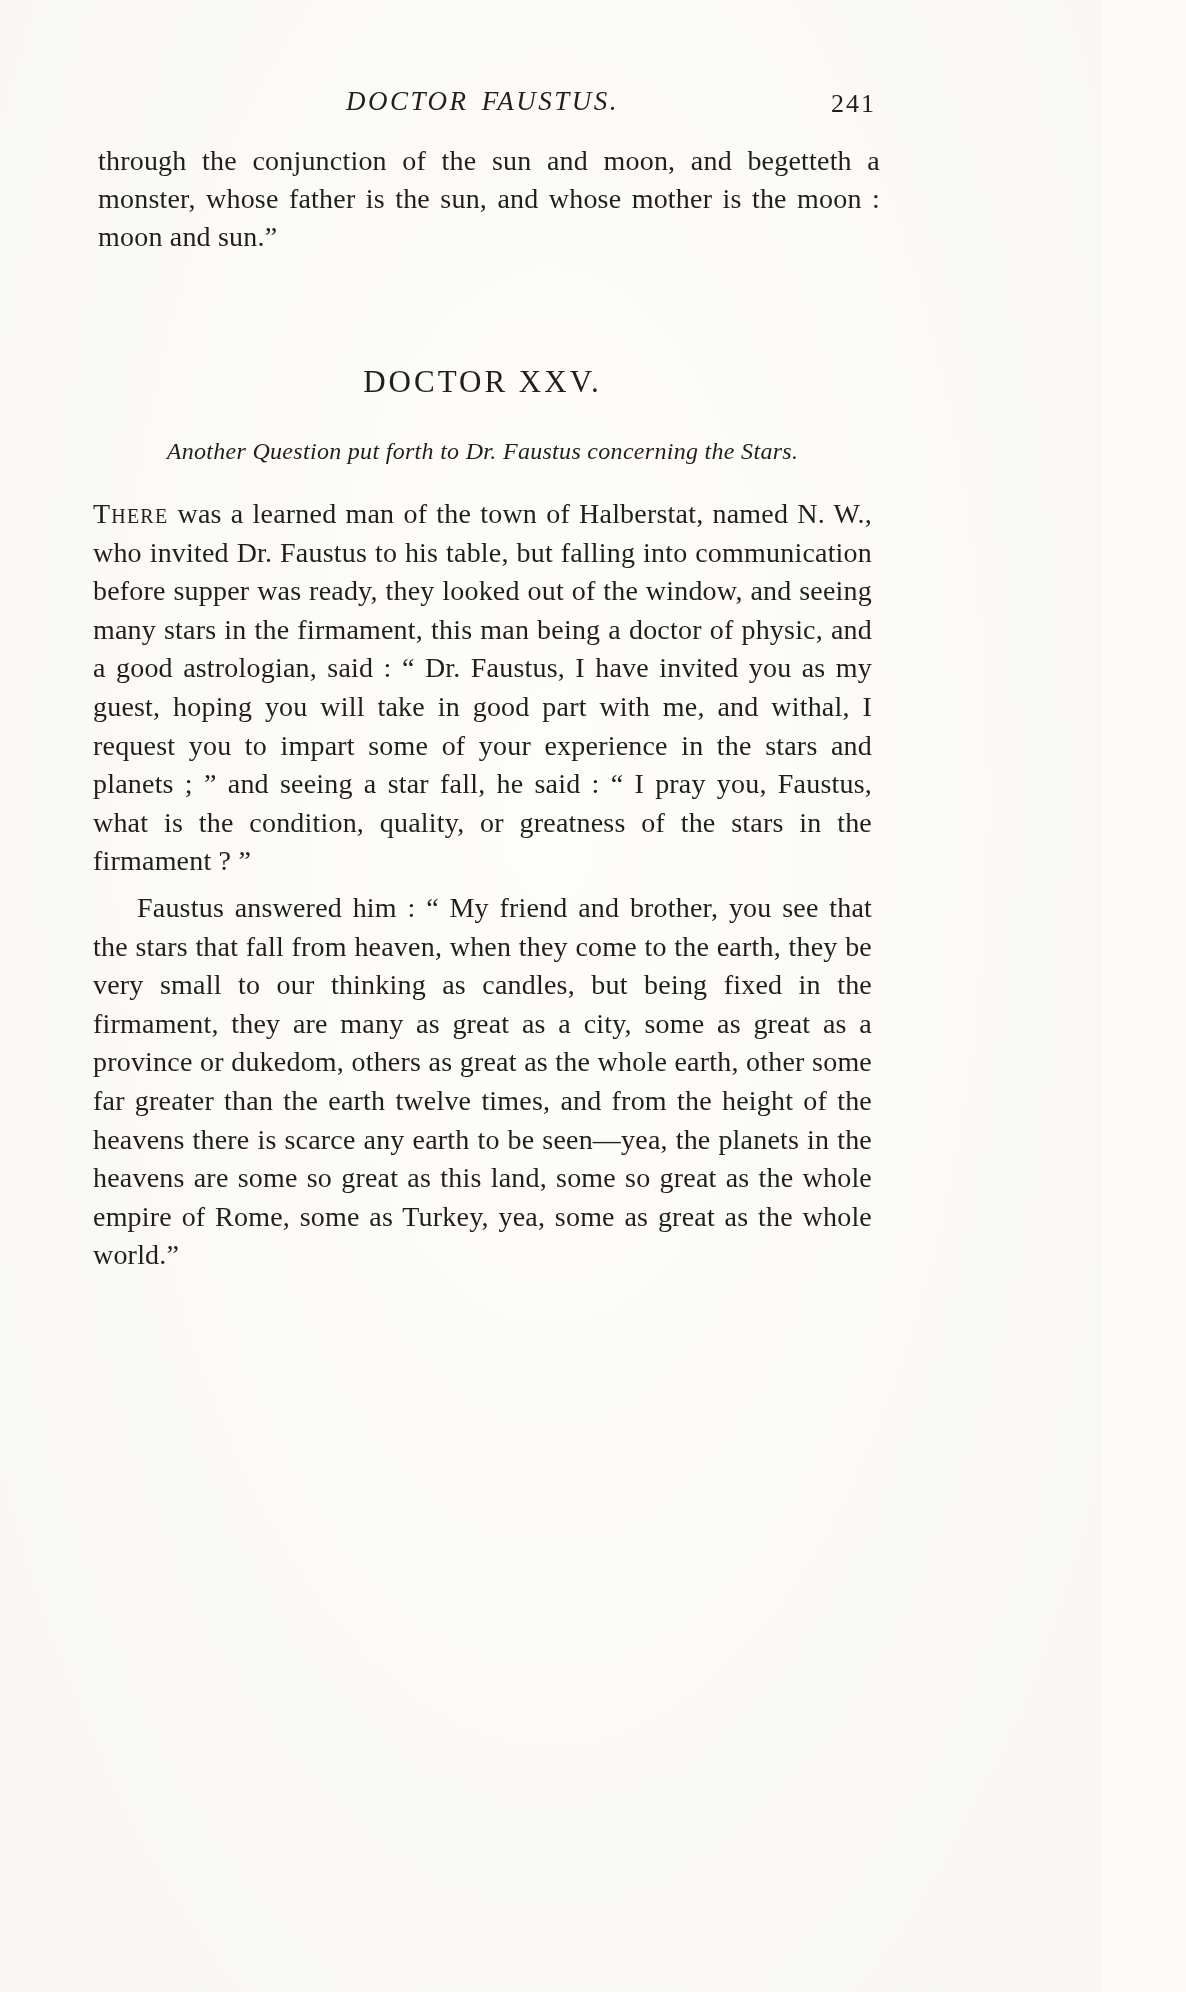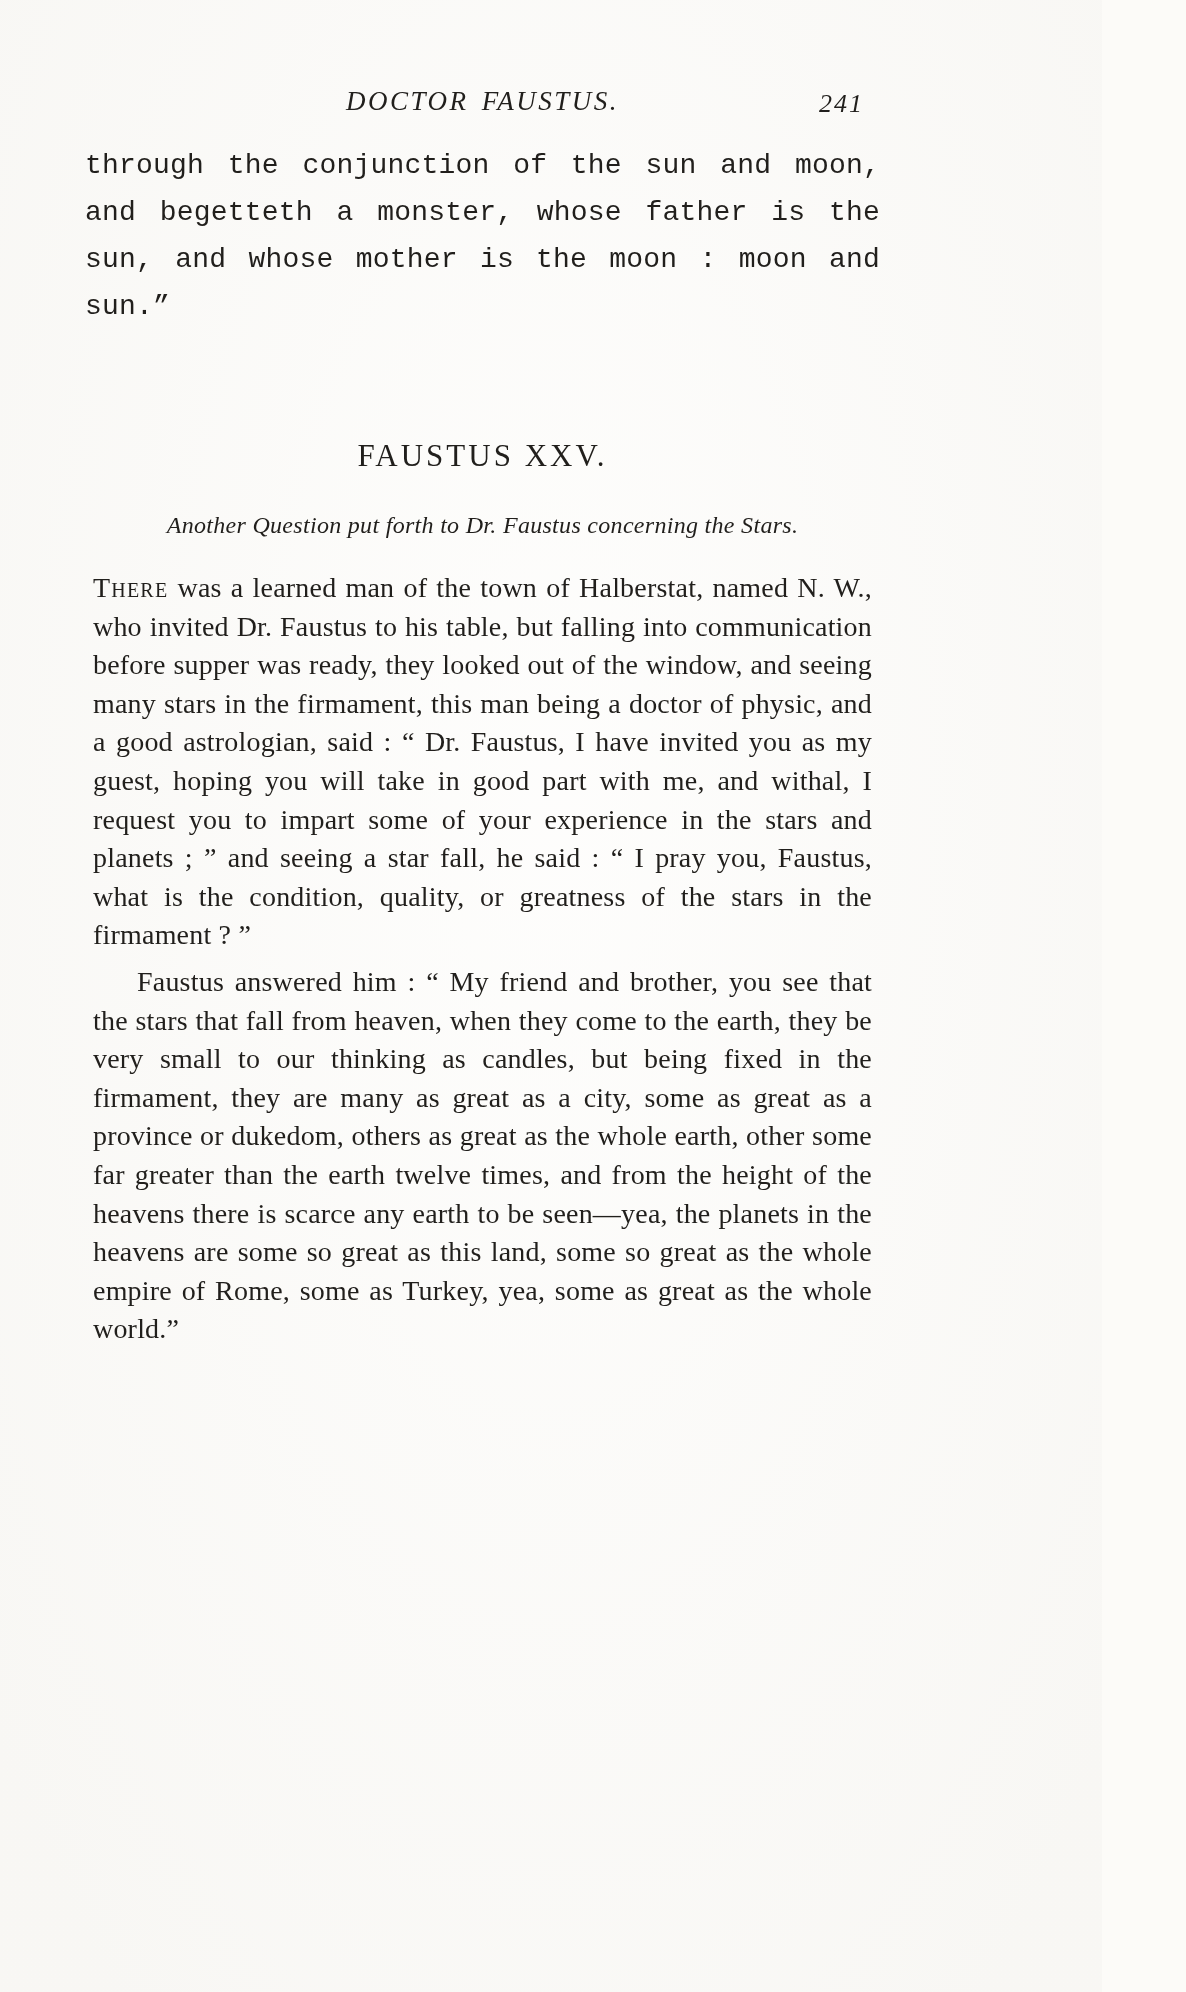--- a/index.html
+++ b/index.html
@@ -35,33 +35,31 @@
   }
   .running-title {
     text-align: center;
     font-style: italic;
     font-size: 27px;
     letter-spacing: 2.5px;
     word-spacing: 4px;
   }
   .page-number {
     position: absolute;
-    right: 16px;
+    right: 4px;
     top: 3px;
     font-size: 26px;
     letter-spacing: 2px;
-    font-style: italic;
   }
   .intro-para {
-    margin: 14px 0 0 0;
+    margin: 14px 0 0 13px;
     font-size: 28px;
-    line-height: 47px;
+    line-height: 38px;
     text-align: justify;
     letter-spacing: 0.2px;
-    font-family: Liberation Mono, monospace;
   }
   .chapter-heading {
     margin: 108px 0 0 0;
     text-align: center;
     font-size: 31px;
     font-weight: normal;
     letter-spacing: 3px;
   }
   .chapter-subtitle {
     margin: 38px 0 8px 0;
@@ -94,21 +92,21 @@
 <div class="page">
   <div class="column">
 
     <div class="header">
       <div class="running-title">DOCTOR FAUSTUS.</div>
       <div class="page-number">241</div>
     </div>
 
     <p class="intro-para">through the conjunction of the sun and moon, and begetteth a monster, whose father is the sun, and whose mother is the moon : moon and sun.”</p>
 
-    <h2 class="chapter-heading">FAUSTUS XXV.</h2>
+    <h2 class="chapter-heading">DOCTOR XXV.</h2>
 
     <div class="chapter-subtitle">Another Question put forth to Dr. Faustus concerning the Stars.</div>
 
     <p class="body-para first"><span class="smallcaps">There</span><span> was a learned man of the town of Halberstat, named N. W., who invited Dr. Faustus to his table, but falling into communication before supper was ready, they looked out of the window, and seeing many stars in the firmament, this man being a doctor of physic, and a good astrologian, said : “ Dr. Faustus, I have invited you as my guest, hoping you will take in good part with me, and withal, I request you to impart some of your experience in the stars and planets ; ” and seeing a star fall, he said : “ I pray you, Faustus, what is the condition, quality, or greatness of the stars in the firmament ? ”</span></p>
 
     <p class="body-para indent">Faustus answered him : “ My friend and brother, you see that the stars that fall from heaven, when they come to the earth, they be very small to our thinking as candles, but being fixed in the firmament, they are many as great as a city, some as great as a province or dukedom, others as great as the whole earth, other some far greater than the earth twelve times, and from the height of the heavens there is scarce any earth to be seen—yea, the planets in the heavens are some so great as this land, some so great as the whole empire of Rome, some as Turkey, yea, some as great as the whole world.”</p>
 
   </div>
 </div>
 

